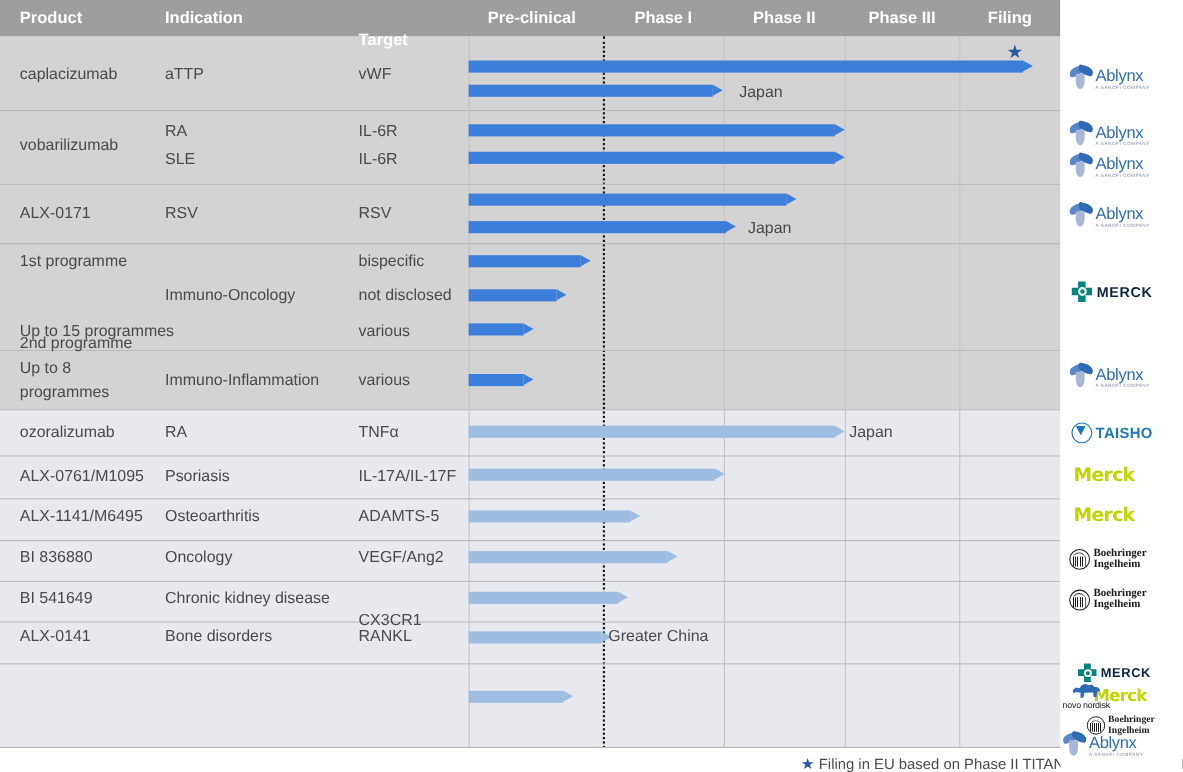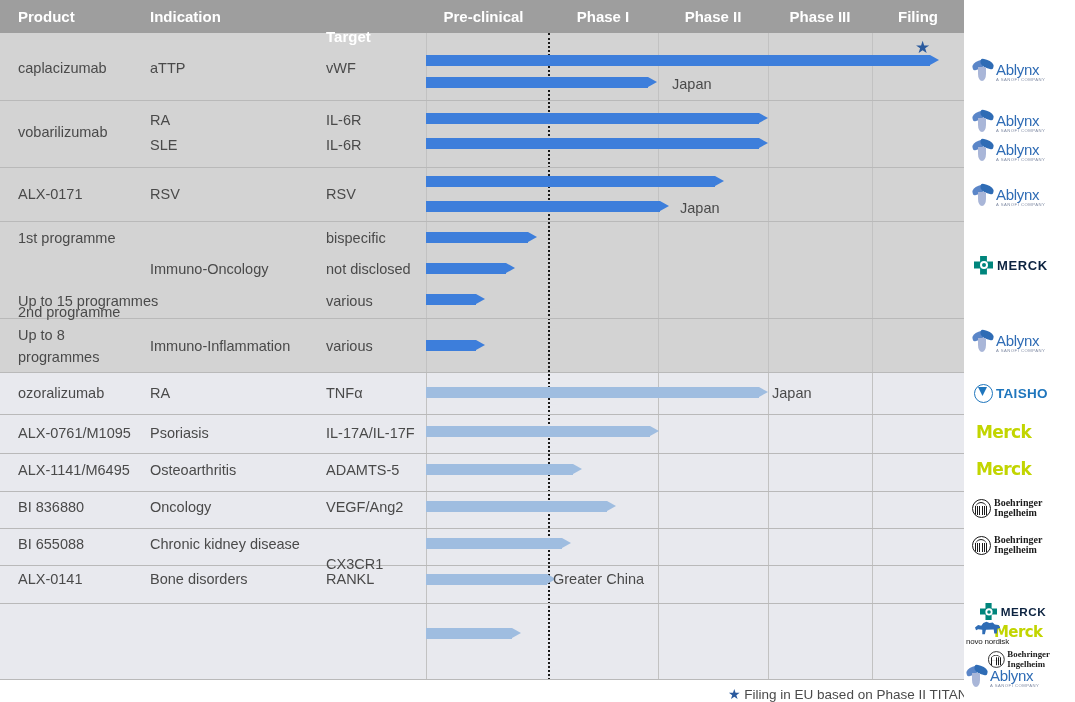--- a/index.html
+++ b/index.html
@@ -306,21 +306,21 @@
     </div>
 
     <div class="cell" style="left:18px;top:499px;">BI 836880</div>
     <div class="cell" style="left:150px;top:499px;">Oncology</div>
     <div class="cell" style="left:326px;top:499px;">VEGF/Ang2</div>
     <div class="bar light" style="left:426px;top:501px;width:190px;">
       <div class="body" style="width:181px;"></div>
         <div class="head" style="left:181px;"></div>
     </div>
 
-    <div class="cell" style="left:18px;top:536px;">BI 655088</div>
+    <div class="cell" style="left:18px;top:536px;">BI 541649</div>
     <div class="cell" style="left:150px;top:536px;">Chronic kidney disease</div>
     <div class="cell" style="left:326px;top:556px;">CX3CR1</div>
     <div class="bar light" style="left:426px;top:538px;width:145px;">
       <div class="body" style="width:136px;"></div>
         <div class="head" style="left:136px;"></div>
     </div>
 
     <div class="cell" style="left:18px;top:571px;">ALX-0141</div>
     <div class="cell" style="left:150px;top:571px;">Bone disorders</div>
     <div class="cell" style="left:326px;top:571px;">RANKL</div>

